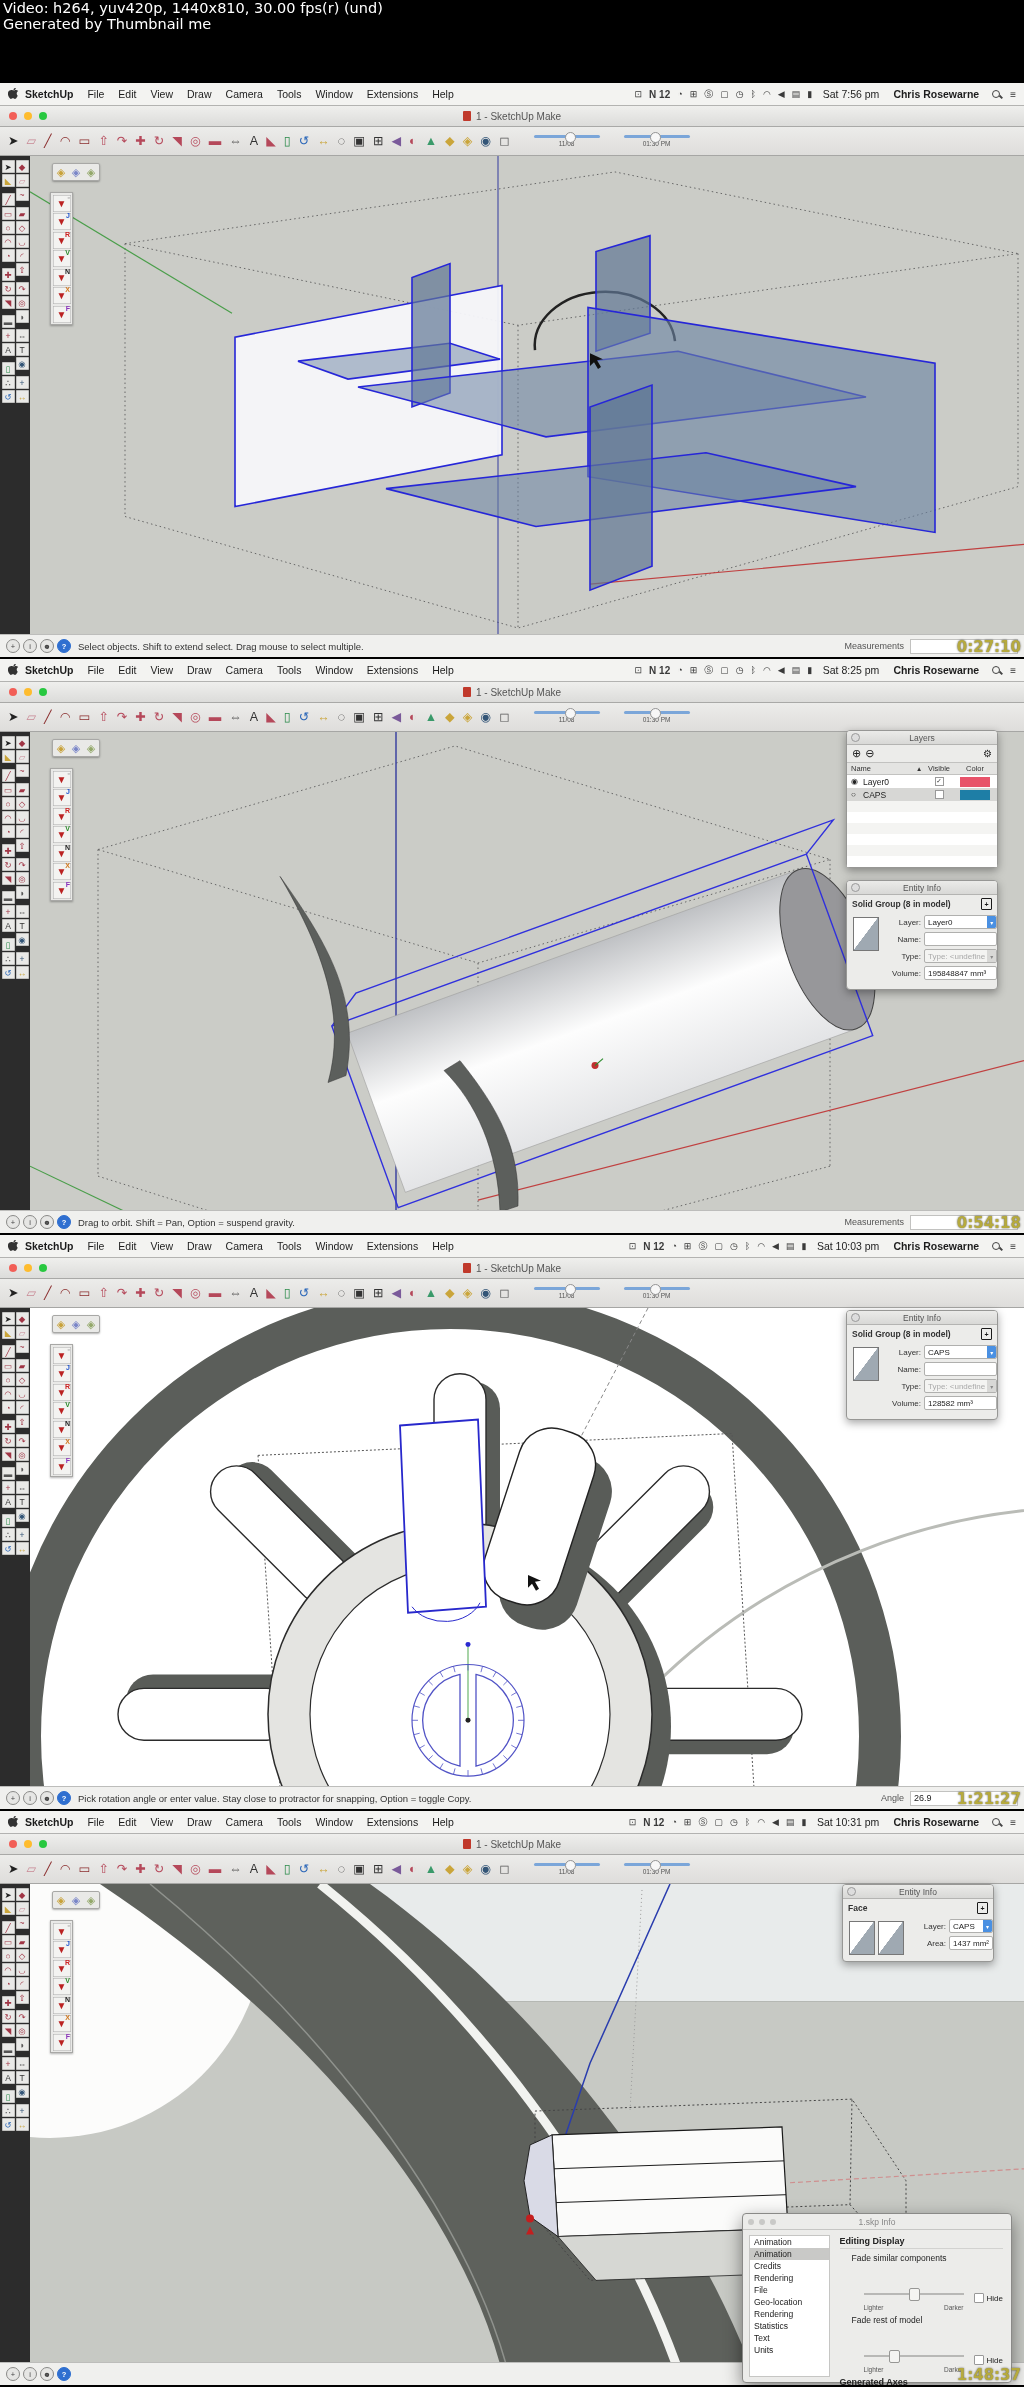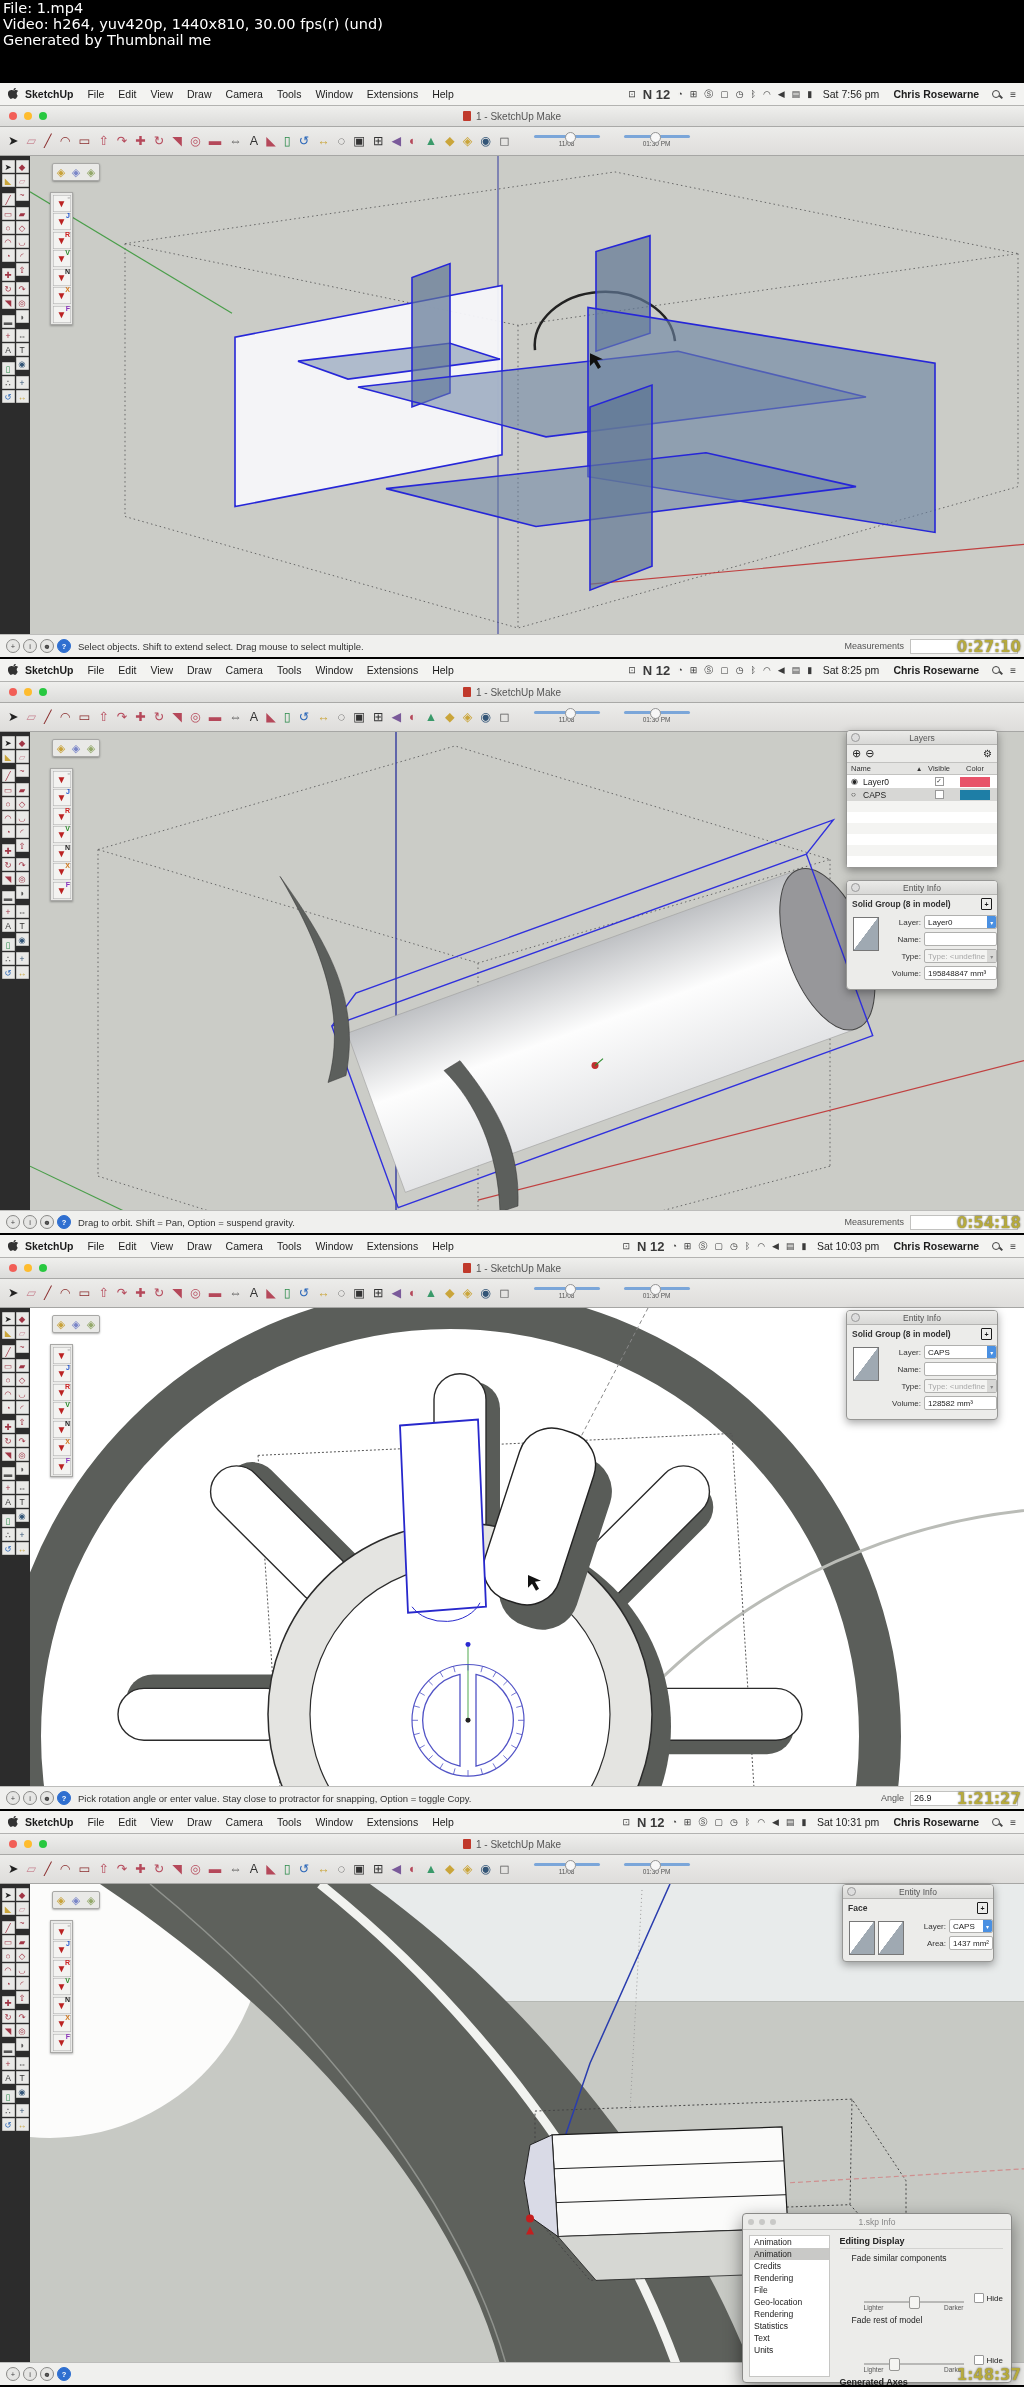--- a/index.html
+++ b/index.html
@@ -11,21 +11,21 @@
   .frame{position:relative;height:574px;border-bottom:2px solid #000;overflow:hidden;
          background:#cbccc7;font-size:10px;color:#222;}
   
   .menubar{height:22px;background:#f3f3f1;border-bottom:1px solid #b3b3b1;display:flex;
            align-items:center;padding:0 8px;font-size:10.5px;color:#1c1c1c;}
   .apple{width:11px;height:13px;margin-right:4px;display:inline-flex;}
   .menu{margin:0 7px;}
   .menu.app{font-weight:bold;margin-left:2px;}
   .mspace{flex:1;}
   .sticon{margin:0 3.5px;font-size:9px;color:#3a3a3a;}
-  .sticon.txt{font-weight:bold;font-size:13px;}
+  .sticon.txt{font-weight:bold;font-size:10px;}
   .mtime{margin:0 7px;}
   .muser{margin:12px 7px;font-weight:bold;}
   .search{width:11px;height:11px;position:relative;display:inline-block;margin:0 5px;}
   .search i{position:absolute;left:1px;top:1px;width:6px;height:6px;border:1.4px solid #444;border-radius:50%;}
   .search b{position:absolute;left:7.5px;top:7.5px;width:4px;height:1.6px;background:#444;transform:rotate(45deg);}
   .nlist{font-size:10px;margin-left:3px;color:#333;}
   
   .titlebar{height:20px;background:linear-gradient(#efefed,#dcdcda);border-bottom:1px solid #a9a9a7;
             position:relative;display:flex;align-items:center;}
   .dot{width:8px;height:8px;border-radius:50%;margin-left:7px;display:inline-block;}
@@ -117,33 +117,32 @@
   .mi-title{height:15px;position:relative;display:flex;align-items:center;border-bottom:1px solid #c6c6c4;}
   .mi-title .dot{width:6px;height:6px;margin-left:5px;background:#c9c9c7;}
   .mi-tt{position:absolute;left:0;right:0;text-align:center;font-size:8.5px;color:#888;}
   .mi-body{display:flex;height:calc(100% - 16px);}
   .mi-side{width:82px;background:#fff;border:1px solid #c6c6c4;margin:5px 0 5px 6px;overflow:hidden;}
   .mi-item{padding:0 4px;height:12px;line-height:12px;font-size:8.5px;color:#222;white-space:nowrap;}
   .mi-item.sel{background:#c9c9c7;}
   .mi-content{flex:1;padding:6px 8px 0 10px;}
   .mi-h{font-weight:bold;font-size:9px;color:#222;border-bottom:1px solid #d2d2d0;padding-bottom:2px;margin-bottom:4px;}
   .mi-lab{font-size:8.5px;margin:2px 0 3px 12px;color:#222;}
-  .mi-srow{display:flex;align-items:flex-end;margin-left:24px;gap:10px;margin-top:30px;}
+  .mi-srow{display:flex;align-items:flex-start;margin-left:24px;gap:10px;margin-top:30px;}
   .mi-track{width:100px;height:2px;background:#b8b8b6;position:relative;}
   .mi-thumb{position:absolute;top:-5px;width:9px;height:11px;background:#f4f4f2;border:1px solid #979795;border-radius:2px;}
   .mi-ends{display:flex;justify-content:space-between;width:100px;margin:1px 0 4px 24px;font-size:6.5px;color:#555;}
   .mi-hide{display:flex;align-items:center;gap:3px;font-size:8px;color:#222;}
   .mi-cb{width:8px;height:8px;border:1px solid #999;background:#fff;border-radius:1px;flex:none;}
   .mi-cbrow{display:flex;align-items:center;gap:4px;margin-left:12px;font-size:8.5px;color:#222;}
 </style>
 </head>
 <body>
 
 <div class="hdr">
-  <div>File: 1.mp4</div>
   <div>Video: h264, yuv420p, 1440x810, 30.00 fps(r) (und)</div>
   <div>Generated by Thumbnail me</div>
 </div>
 
 <div id="frames">
     <section class="frame">
       <div class="menubar">
         <span class="apple">
           <svg viewBox="0 0 11 13" width="11" height="13">
             <path fill="#333" d="M8.2,0.6c0.1,0.8-0.2,1.5-0.7,2.1C7,3.3,6.2,3.7,5.5,3.6C5.4,2.9,5.8,2.1,6.2,1.7C6.7,1.1,7.6,0.7,8.2,0.6z M10.4,10c-0.3,0.8-0.5,1.1-0.9,1.8c-0.6,0.9-1.4,2-2.4,2c-0.9,0-1.1-0.6-2.3-0.6c-1.2,0-1.5,0.6-2.3,0.6c-1,0-1.7-1-2.3-1.9C-1.4,9.4-1.6,6.2,0,4.5c1.1-1.2,2.8-1.2,3.6-1.2c0.9,0,1.5,0.6,2.3,0.6c0.8,0,1.2-0.6,2.3-0.6c0.7,0,1.9,0.1,2.8,1.2C8.6,5.9,8.9,8.8,10.4,10z" transform="scale(0.85) translate(1,-1)"></path>

